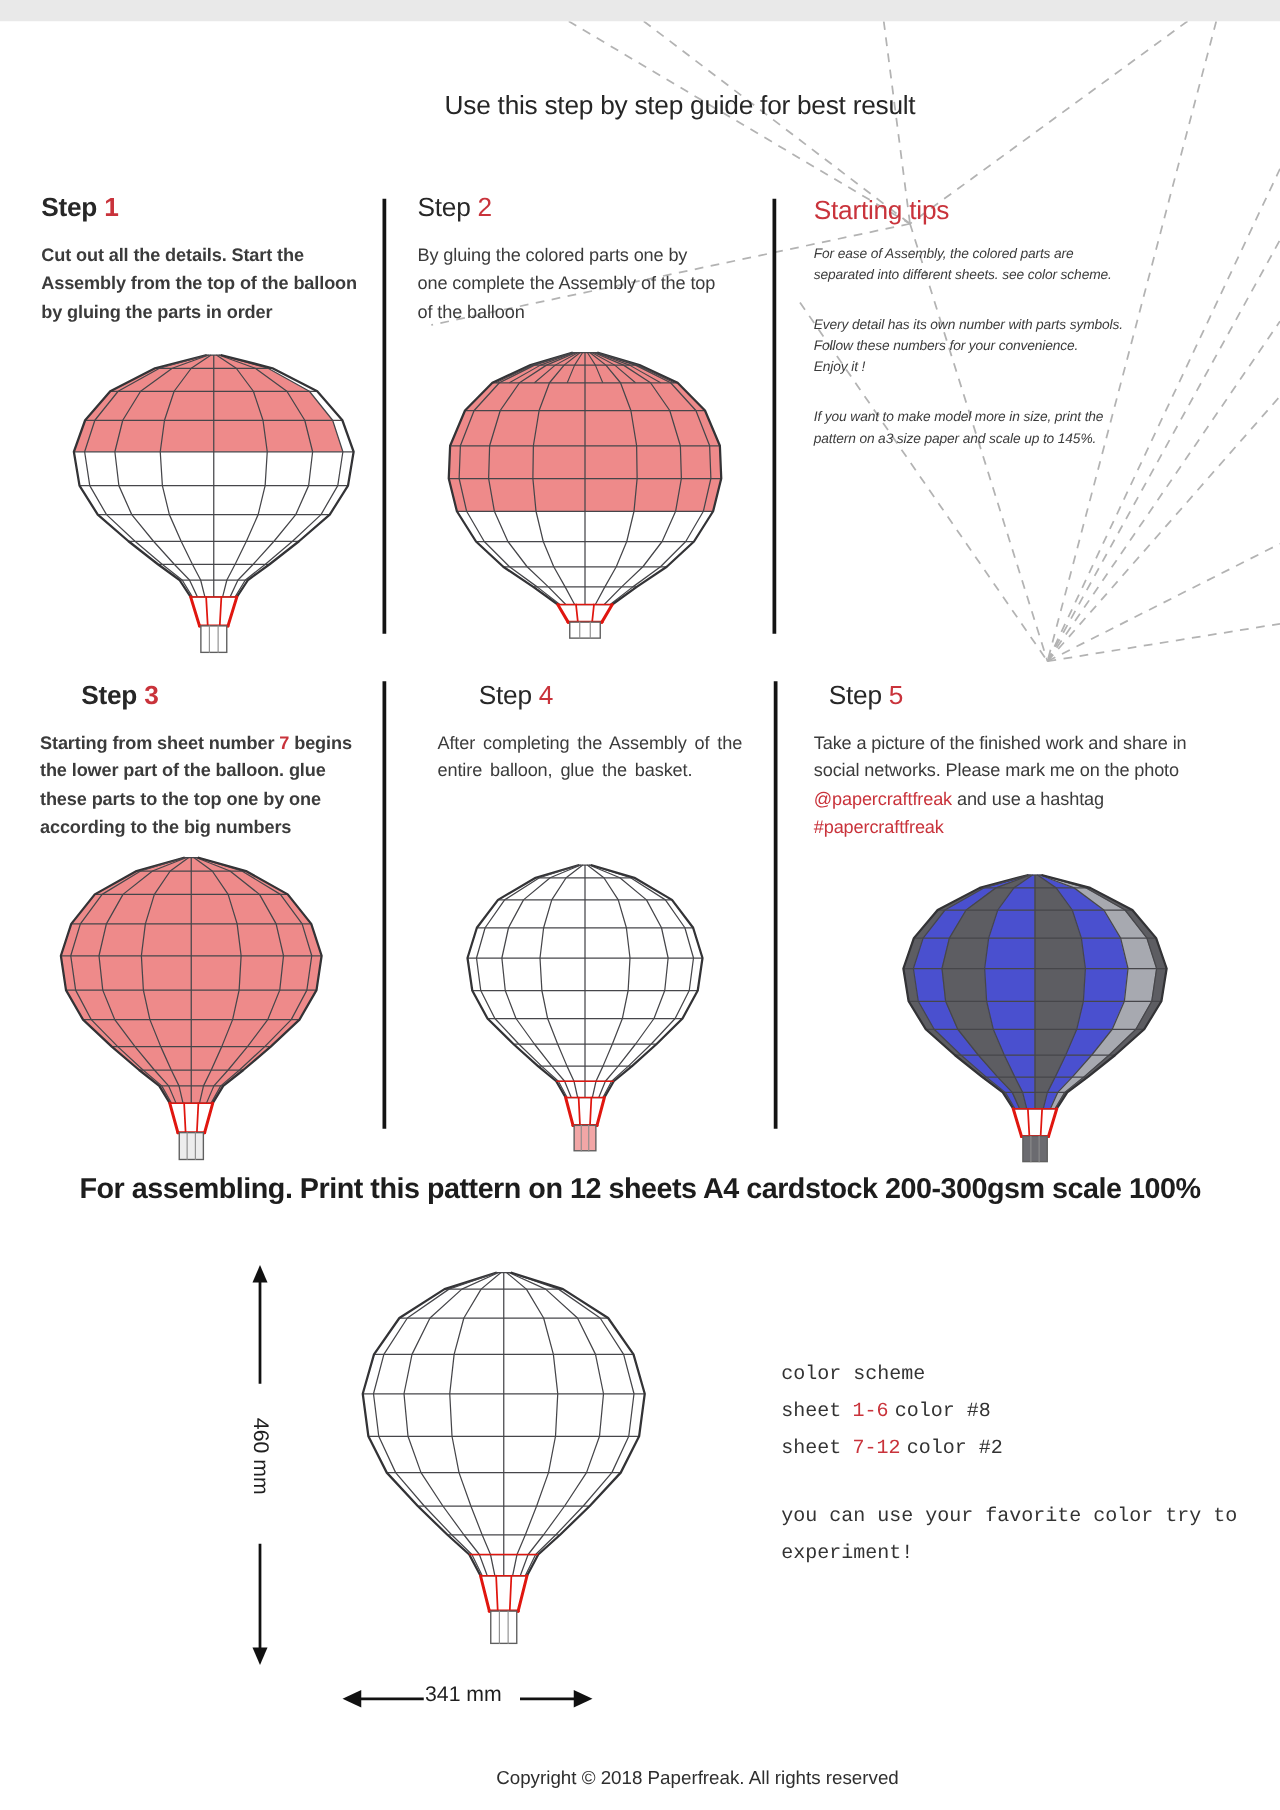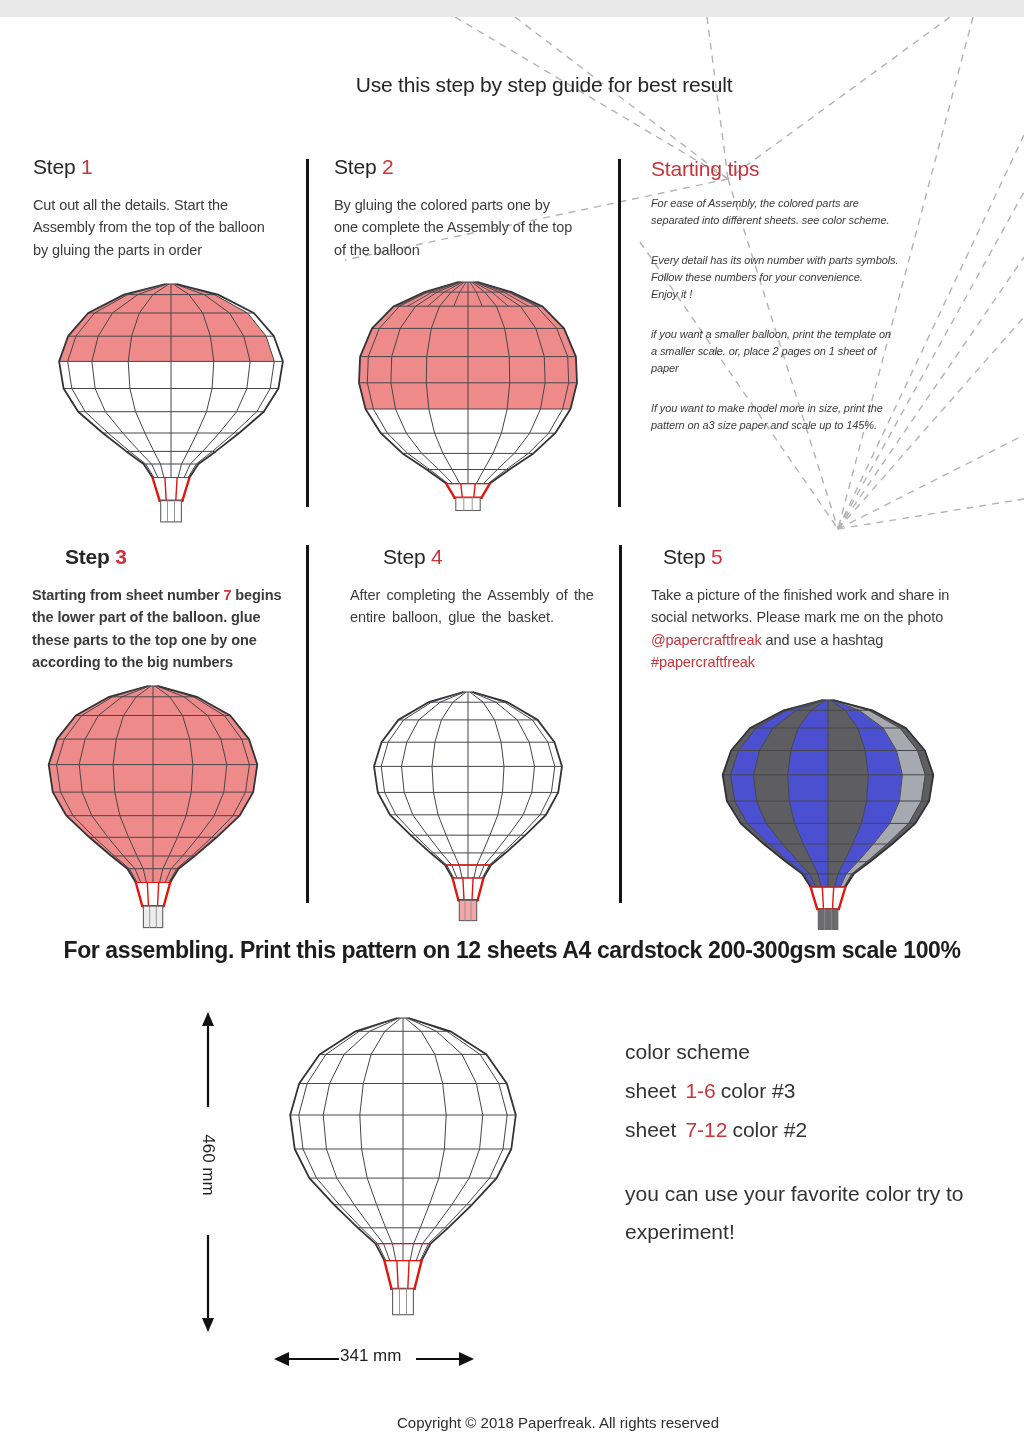--- a/index.html
+++ b/index.html
@@ -18,42 +18,42 @@
   .red{color:var(--accent);}
   .body{margin-top:15px;font-size:14.5px;line-height:1.55;letter-spacing:-0.1px;color:var(--text);white-space:pre-line;}
   .justify{word-spacing:2.4px;}
   .tip{margin:0 0 23px 0;font-size:11px;line-height:1.55;letter-spacing:-0.1px;white-space:pre-line;font-style:italic;}
   .tips-title{font-size:21px;letter-spacing:-0.2px;margin-bottom:14px;}
   .vline{position:absolute;width:3px;background:#141414;z-index:1;}
   #vline1{left:306px;top:142px;height:348px;}
   #vline2{left:618px;top:142px;height:348px;}
   #vline3{left:306px;top:528px;height:358px;}
   #vline4{left:619px;top:528px;height:358px;}
-  #col1a{left:33px;top:138px;width:266px;}
+  #col1a{left:33px;top:138px;width:266px;font-weight:bold;}
   #col2a{left:334px;top:138px;width:272px;}
   #col3a{left:651px;top:140px;width:372px;}
   #col1b{left:32px;top:528px;width:268px;font-weight:bold;}
   #col2b{left:350px;top:528px;width:280px;}
   #col3b{left:651px;top:528px;width:372px;}
   .bal{position:absolute;z-index:2;}
   #bal1{left:52px;top:264px;}
   #bal2{left:352px;top:262px;}
   #bal3{left:42px;top:666px;}
   #bal4{left:368px;top:672px;}
   #bal5{left:716px;top:680px;}
   #bal6{left:283px;top:998px;}
   #bignote{position:absolute;left:0;right:0;top:920px;text-align:center;font-size:23px;font-weight:700;
            letter-spacing:-0.4px;color:#1d1d1d;z-index:1;white-space:nowrap;}
   #varrow{position:absolute;left:190px;top:994px;z-index:1;}
   #vdimlabel{position:absolute;left:151px;top:1138px;width:114px;text-align:center;font-size:17px;
              color:#1f1f1f;transform:rotate(90deg);z-index:1;white-space:nowrap;}
   #harrowL{position:absolute;left:272px;top:1331px;z-index:1;}
   #hdimlabel{position:absolute;left:340px;top:1329px;width:74px;text-align:left;font-size:17px;color:#1f1f1f;z-index:1;}
   #harrowR{position:absolute;left:416px;top:1331px;z-index:1;}
-  #colorscheme{position:absolute;left:625px;top:1016px;width:390px;font-size:21px;line-height:1.85;color:#333;z-index:1;}
+  #colorscheme{position:absolute;left:625px;top:1068px;width:390px;font-size:16px;line-height:1.85;color:#333;z-index:1;font-family:Liberation Mono, monospace;}
   .cs-range{margin:0 5px 0 9px;}
   #csnote{margin-top:25px;}
   #copyright{position:absolute;left:0;right:0;top:1397px;padding-left:92px;text-align:center;
              font-size:15px;color:#2e2e2e;z-index:1;}
 </style>
 </head>
 <body>
 
 <div id="page">
 
@@ -94,23 +94,20 @@
 
   <div class="vline" id="vline2"></div>
 
   <div class="layer" id="col3a">
     <div class="tips-title red">Starting tips</div>
     <div class="tip">For ease of Assembly, the colored parts are
 separated into different sheets. see color scheme.</div>
     <div class="tip">Every detail has its own number with parts symbols.
 Follow these numbers for your convenience.
 Enjoy it !</div>
-    <div class="tip">if you want a smaller balloon, print the template on
-a smaller scale. or, place 2 pages on 1 sheet of
-paper</div>
     <div class="tip">If you want to make model more in size, print the
 pattern on a3 size paper and scale up to 145%.</div>
   </div>
 
   <div class="bal" id="bal1"><svg width="238" height="258" viewBox="0 0 238 258" xmlns="http://www.w3.org/2000/svg">
         <polygon points="113.4,3 72,13.6 36.2,32 16.1,55.2 7.1,80.4 15.7,80.4 39.9,80.4 76.2,80.4 119,80.4 161.8,80.4 198.1,80.4 222.3,80.4 214.1,55.2 195.5,32 162.4,13.6 124.2,3 123,3 121.1,3 119,3 116.9,3 115,3 113.8,3" fill="#ee8a8a"></polygon>
         <polyline points="113.4,3 113.8,3 115,3 116.9,3 119,3 121.1,3 123,3 124.2,3 124.6,3" fill="none" stroke="#46464a" stroke-width="1" stroke-linejoin="round"></polyline>
         <polyline points="72,13.6 75.6,13.6 85.8,13.6 101,13.6 119,13.6 137,13.6 152.2,13.6 162.4,13.6 166,13.6" fill="none" stroke="#46464a" stroke-width="1" stroke-linejoin="round"></polyline>
         <polyline points="36.2,32 42.5,32 60.5,32 87.3,32 119,32 150.7,32 177.5,32 195.5,32 201.8,32" fill="none" stroke="#46464a" stroke-width="1" stroke-linejoin="round"></polyline>
         <polyline points="16.1,55.2 23.9,55.2 46.2,55.2 79.6,55.2 119,55.2 158.4,55.2 191.8,55.2 214.1,55.2 221.9,55.2" fill="none" stroke="#46464a" stroke-width="1" stroke-linejoin="round"></polyline>
@@ -366,20 +363,20 @@
     <line x1="15" y1="11" x2="67" y2="11" stroke="#111111" stroke-width="2.2"></line>
   </svg>
   <div id="hdimlabel">341 mm</div>
   <svg id="harrowR" width="60" height="22" xmlns="http://www.w3.org/2000/svg">
     <line x1="0" y1="11" x2="45" y2="11" stroke="#111111" stroke-width="2.2"></line>
     <polygon points="58,11 43,4 43,18" fill="#111111"></polygon>
   </svg>
 
   <div id="colorscheme">
     <div>color scheme</div>
-    <div><span>sheet</span><span class="red cs-range">1-6</span><span>color #3</span></div>
+    <div><span>sheet</span><span class="red cs-range">1-6</span><span>color #8</span></div>
     <div><span>sheet</span><span class="red cs-range">7-12</span><span>color #2</span></div>
     <div id="csnote">you can use your favorite color try to experiment!</div>
   </div>
 
   <div id="copyright">Copyright © 2018 Paperfreak. All rights reserved</div>
 
 </div>
 
 </body></html>

